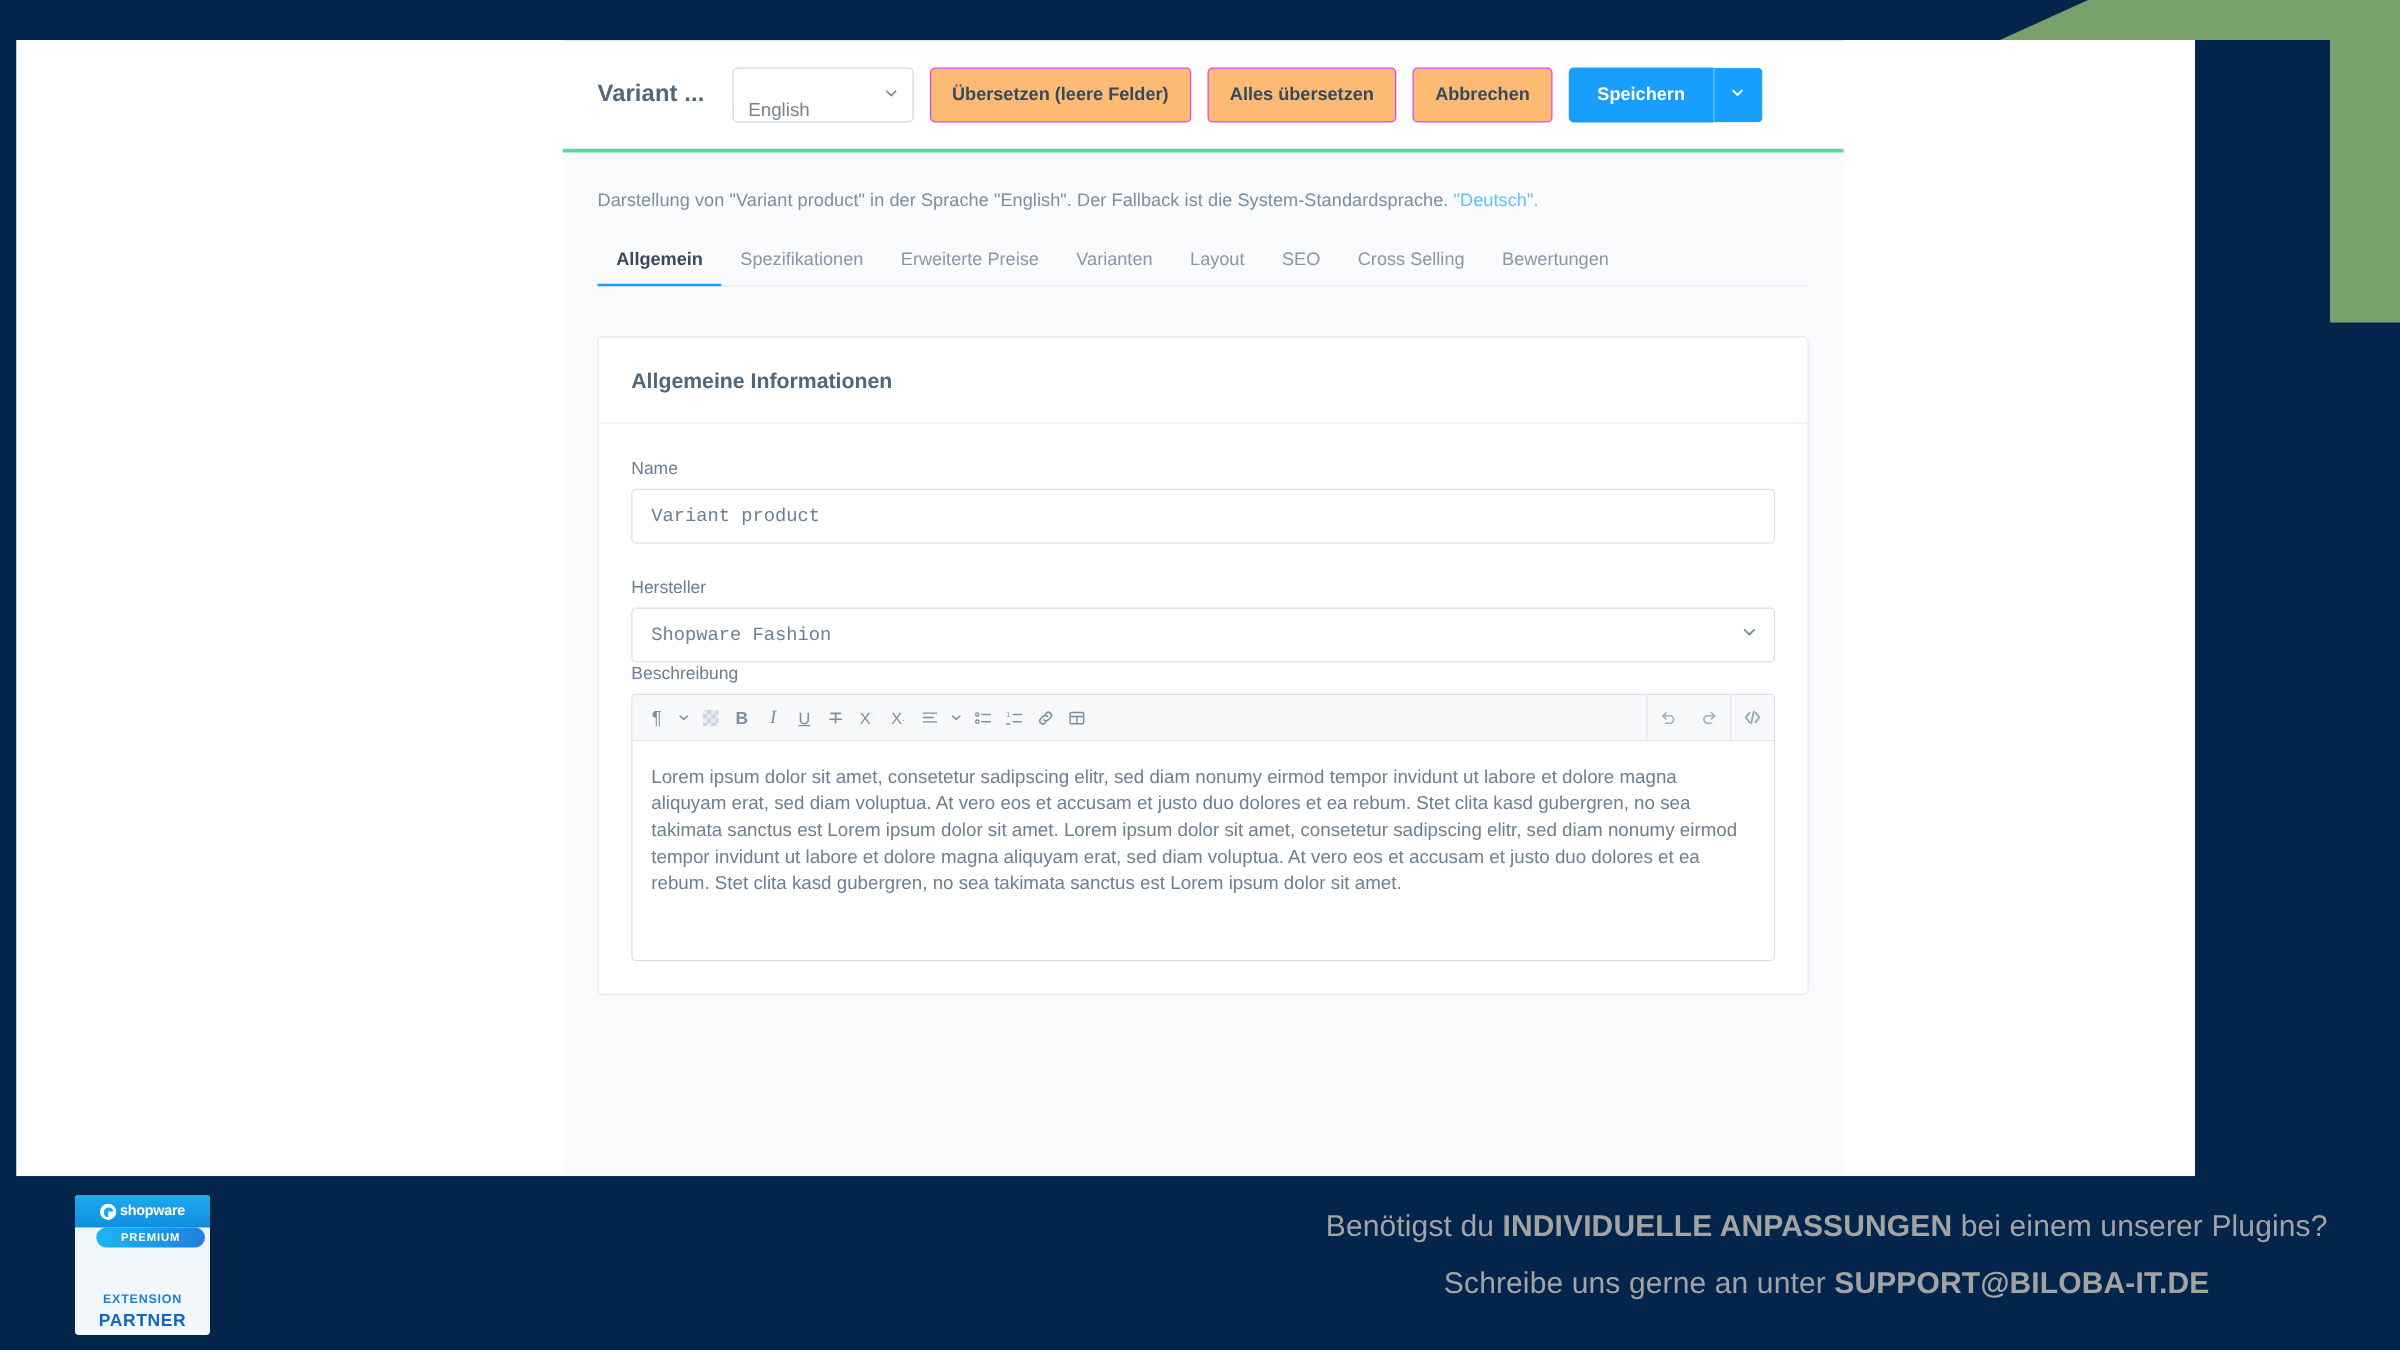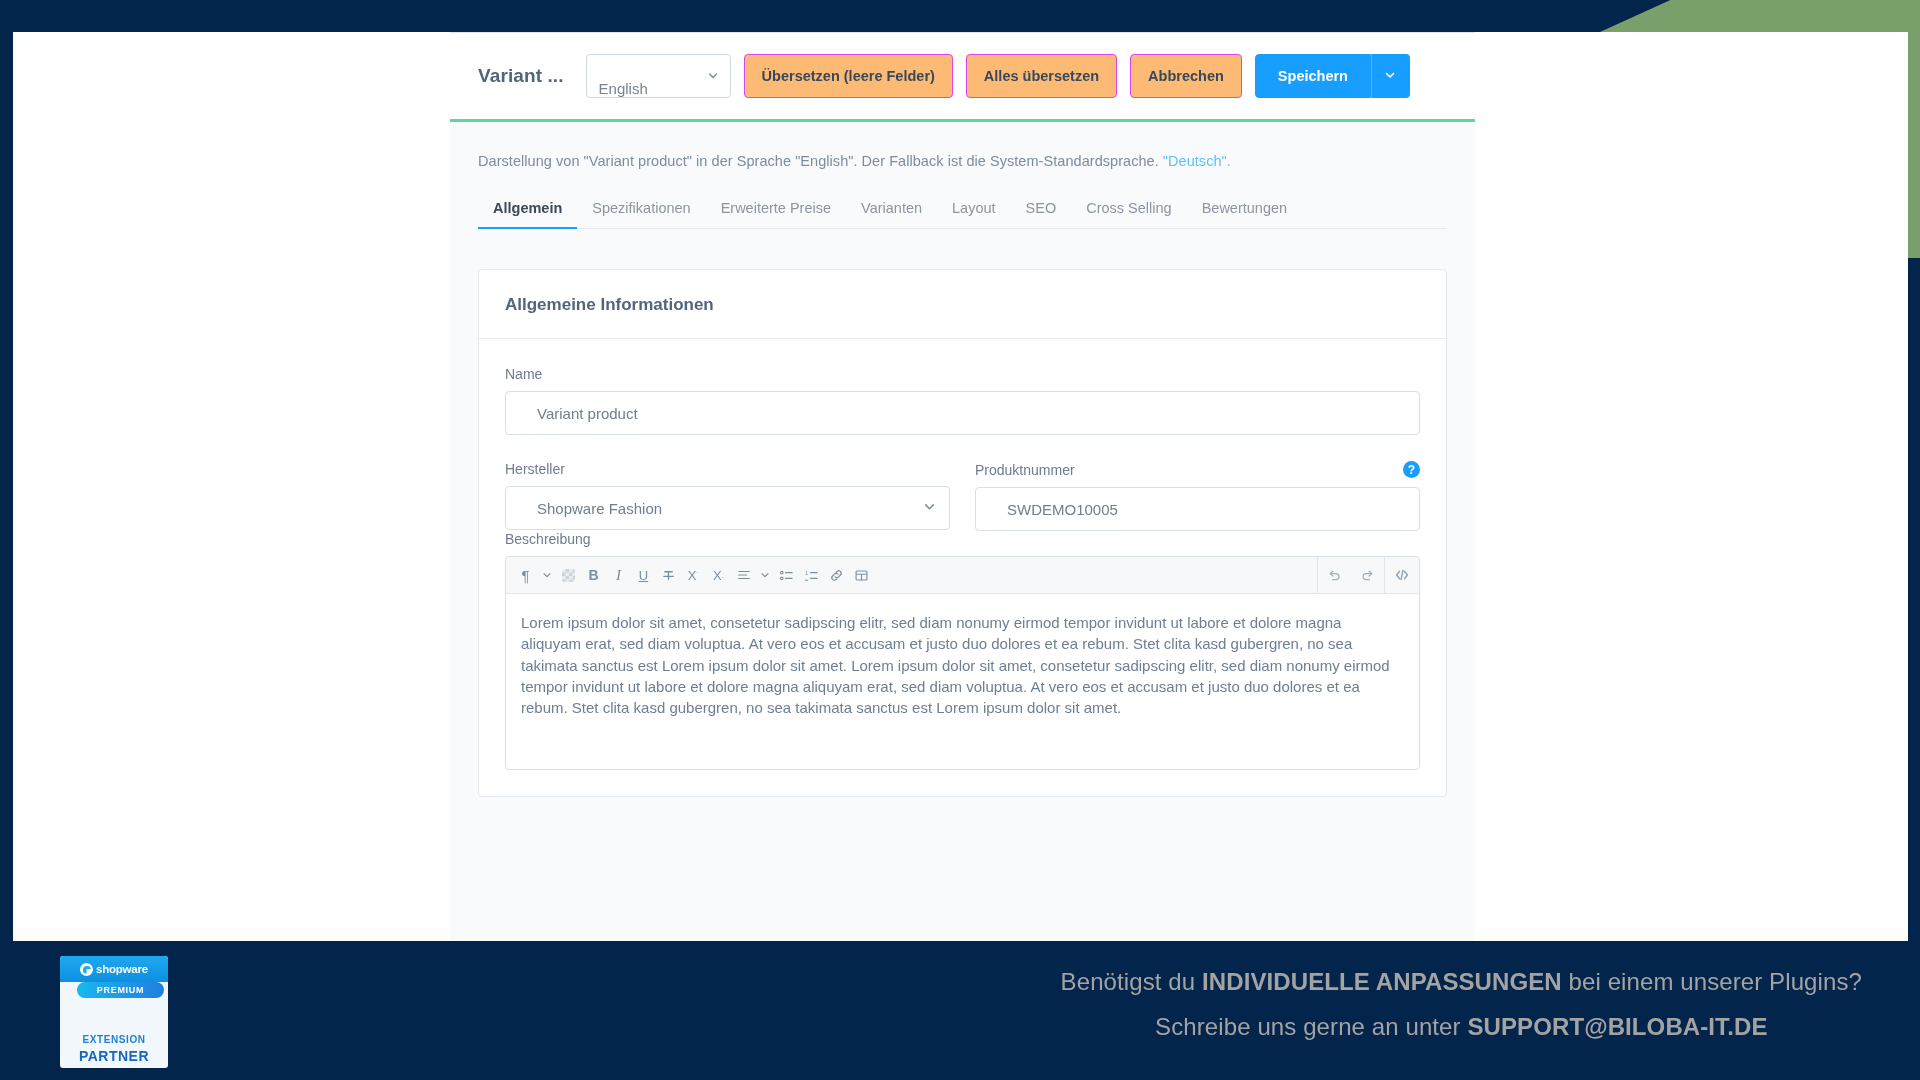--- a/index.html
+++ b/index.html
@@ -27,21 +27,21 @@
     top: 0; right: 0;
     width: 320px; height: 32px;
     background: #79a06a;
     clip-path: polygon(22% 0, 100% 0, 100% 100%, 0 100%);
   }
 
   
   .viewport {
     position: absolute;
     left: 13px; top: 32px;
-    width: 1895px; height: 909px;
+    width: 1743px; height: 909px;
     background: #ffffff;
     overflow: hidden;
   }
 
   
   .admin {
     position: absolute;
     left: 437px; top: 0;
     width: 1025px; height: 909px;
     background: #f9fafb;
@@ -183,22 +183,22 @@
     display: flex; align-items: center; justify-content: center;
     cursor: pointer;
   }
   .input {
     width: 100%; height: 44px;
     border: 1px solid #d8dfe5;
     border-radius: 4px;
     background: #fff;
     font-size: 15px;
     color: #6d7f91;
-    padding: 0 31px;
-    font-family: Liberation Sans, sans-serif;
+    padding: 0 15px;
+    font-family: Liberation Mono, monospace;
     display: flex; align-items: center;
   }
   .row2 { display: flex; gap: 25px; }
   .row2 > div { flex: 1; min-width: 0; }
   .select-input { position: relative; }
   .select-input .chev {
     position: absolute; right: 14px; top: 50%;
     transform: translateY(-50%);
     color: #758ca3; pointer-events: none;
   }
@@ -384,27 +384,20 @@
               <div class="select-input">
                 <div class="input">Shopware Fashion</div>
                 <span class="chev">
                   <svg width="13" height="13" viewBox="0 0 12 12" fill="none">
                       <path d="M2.5 4.5L6 8L9.5 4.5" stroke="#758ca3" stroke-width="1.4" stroke-linecap="round" stroke-linejoin="round"></path>
                     </svg>
                 </span>
               </div>
             </div>
 
-            <div>
-              <span class="field-label with-help">
-                <span>Produktnummer</span>
-                <span class="help-dot">?</span>
-              </span>
-              <div class="input">SWDEMO10005</div>
-            </div>
           </div>
 
           <div class="field">
             <span class="field-label">Beschreibung</span>
 
             <div class="editor">
               <div class="editor-toolbar">
                 <div class="tb-btn" style="font-size:15px;">¶</div>
                 <div class="tb-btn" style="min-width:14px;">
                   <svg width="10" height="10" viewBox="0 0 12 12" fill="none">

